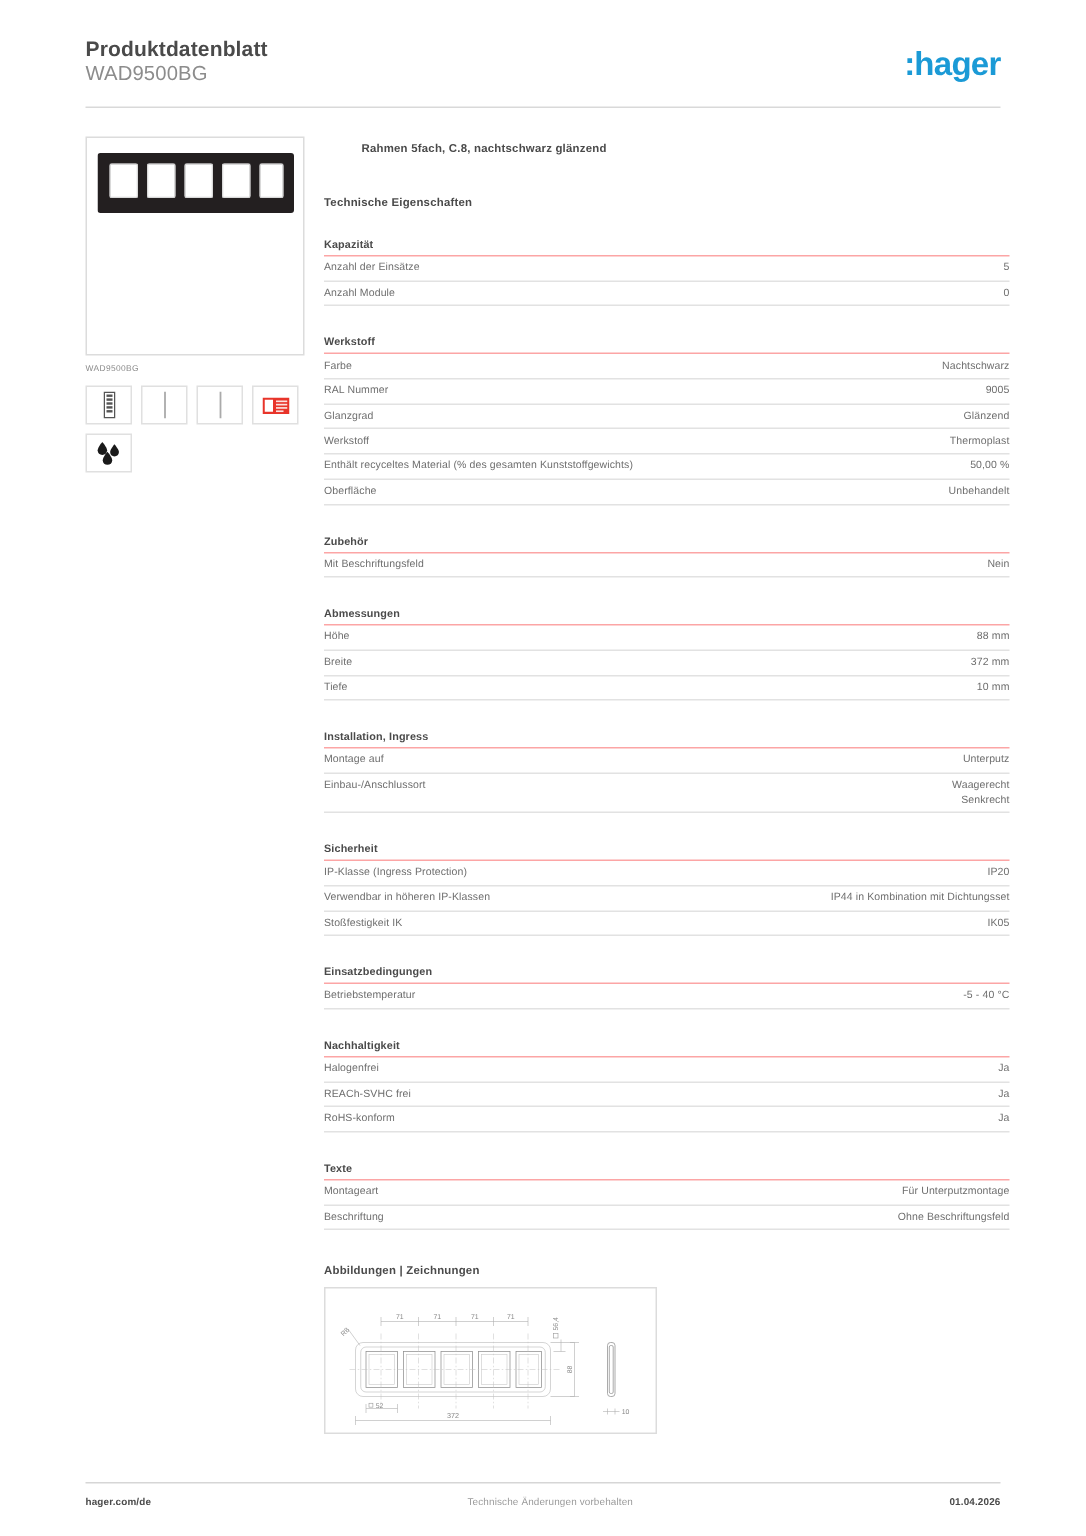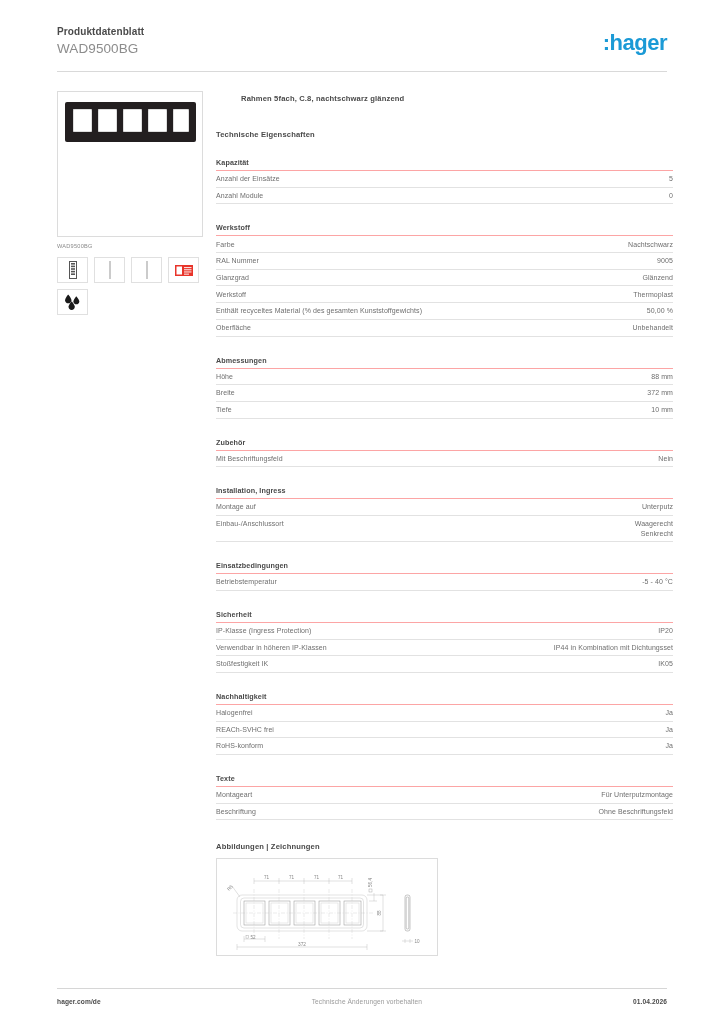--- a/index.html
+++ b/index.html
@@ -15,21 +15,21 @@
     overflow: hidden;
   }
 
   
   .header {
     position: absolute;
     left: 57px; top: 24px;
     width: 610px;
   }
   .header-title {
-    font-size: 10px;
+    font-size: 14px;
     font-weight: bold;
     color: #4a4a4a;
     letter-spacing: 0.1px;
     line-height: 16px;
   }
   .header-subtitle {
     font-size: 13.5px;
     font-weight: normal;
     color: #8c8c8c;
     line-height: 17px;
@@ -289,73 +289,73 @@
         <div class="spec-row">
           <div class="spec-label">Enthält recyceltes Material (% des gesamten Kunststoffgewichts)</div>
           <div class="spec-value">50,00 %</div>
         </div>
         <div class="spec-row">
           <div class="spec-label">Oberfläche</div>
           <div class="spec-value">Unbehandelt</div>
         </div>
       </div>
       <div class="spec-group">
+        <div class="spec-group-title">Zubehör</div>
+        <div class="spec-row">
+          <div class="spec-label">Mit Beschriftungsfeld</div>
+          <div class="spec-value">Nein</div>
+        </div>
+      </div>
+      <div class="spec-group">
         <div class="spec-group-title">Abmessungen</div>
         <div class="spec-row">
           <div class="spec-label">Höhe</div>
           <div class="spec-value">88 mm</div>
         </div>
         <div class="spec-row">
           <div class="spec-label">Breite</div>
           <div class="spec-value">372 mm</div>
         </div>
         <div class="spec-row">
           <div class="spec-label">Tiefe</div>
           <div class="spec-value">10 mm</div>
-        </div>
-      </div>
-      <div class="spec-group">
-        <div class="spec-group-title">Zubehör</div>
-        <div class="spec-row">
-          <div class="spec-label">Mit Beschriftungsfeld</div>
-          <div class="spec-value">Nein</div>
         </div>
       </div>
       <div class="spec-group">
         <div class="spec-group-title">Installation, Ingress</div>
         <div class="spec-row">
           <div class="spec-label">Montage auf</div>
           <div class="spec-value">Unterputz</div>
         </div>
         <div class="spec-row">
           <div class="spec-label">Einbau-/Anschlussort</div>
           <div class="spec-value">Waagerecht
 Senkrecht</div>
         </div>
       </div>
       <div class="spec-group">
+        <div class="spec-group-title">Sicherheit</div>
+        <div class="spec-row">
+          <div class="spec-label">IP-Klasse (Ingress Protection)</div>
+          <div class="spec-value">IP20</div>
+        </div>
+        <div class="spec-row">
+          <div class="spec-label">Verwendbar in höheren IP-Klassen</div>
+          <div class="spec-value">IP44 in Kombination mit Dichtungsset</div>
+        </div>
+        <div class="spec-row">
+          <div class="spec-label">Stoßfestigkeit IK</div>
+          <div class="spec-value">IK05</div>
+        </div>
+      </div>
+      <div class="spec-group">
         <div class="spec-group-title">Einsatzbedingungen</div>
         <div class="spec-row">
           <div class="spec-label">Betriebstemperatur</div>
           <div class="spec-value">-5 - 40 °C</div>
-        </div>
-      </div>
-      <div class="spec-group">
-        <div class="spec-group-title">Sicherheit</div>
-        <div class="spec-row">
-          <div class="spec-label">IP-Klasse (Ingress Protection)</div>
-          <div class="spec-value">IP20</div>
-        </div>
-        <div class="spec-row">
-          <div class="spec-label">Verwendbar in höheren IP-Klassen</div>
-          <div class="spec-value">IP44 in Kombination mit Dichtungsset</div>
-        </div>
-        <div class="spec-row">
-          <div class="spec-label">Stoßfestigkeit IK</div>
-          <div class="spec-value">IK05</div>
         </div>
       </div>
       <div class="spec-group">
         <div class="spec-group-title">Nachhaltigkeit</div>
         <div class="spec-row">
           <div class="spec-label">Halogenfrei</div>
           <div class="spec-value">Ja</div>
         </div>
         <div class="spec-row">
           <div class="spec-label">REACh-SVHC frei</div>

